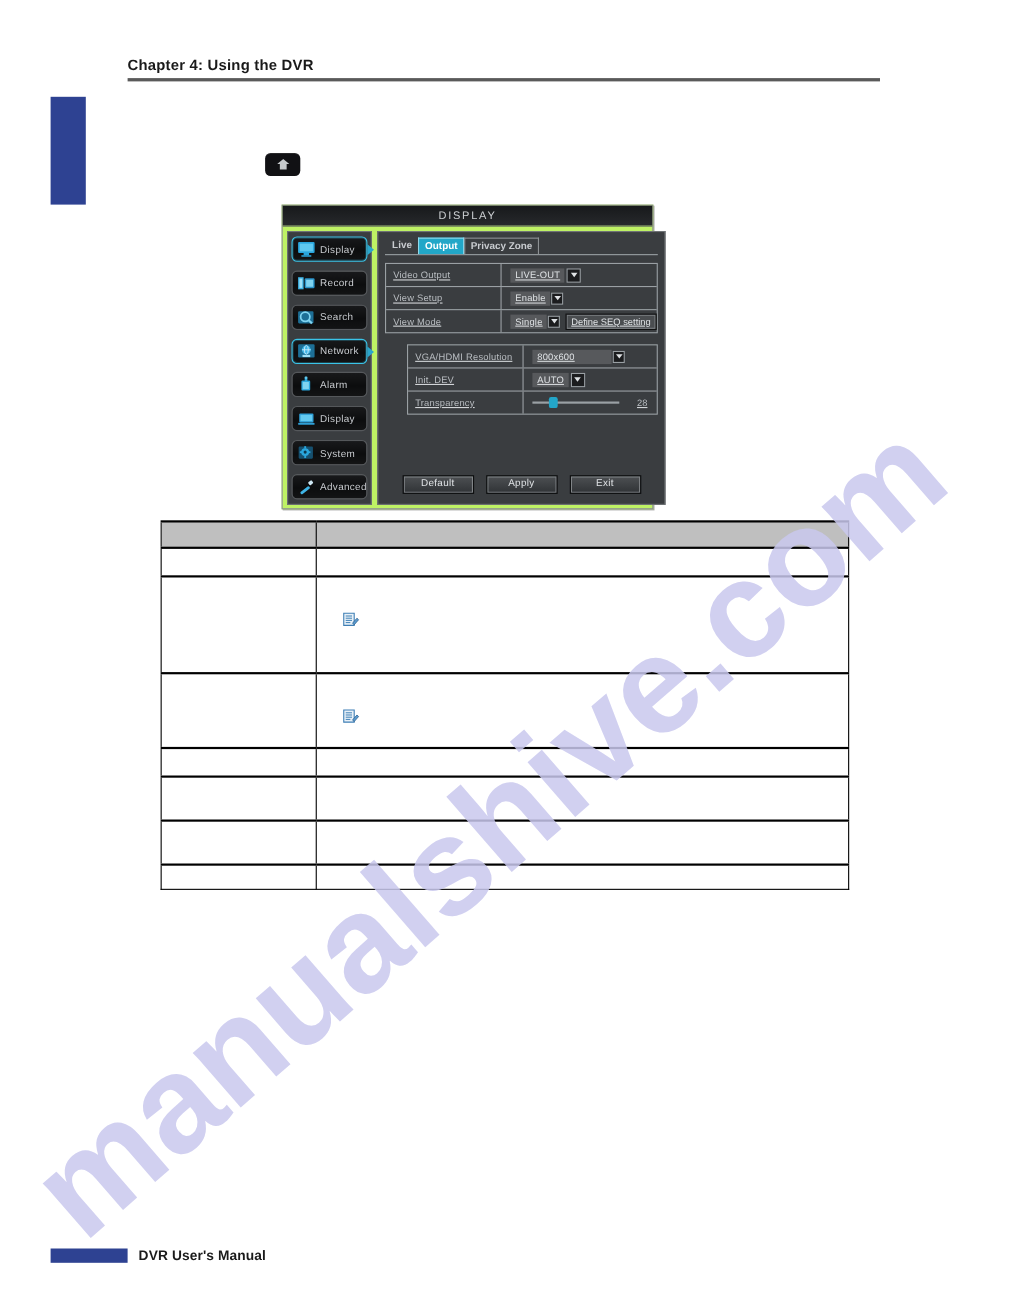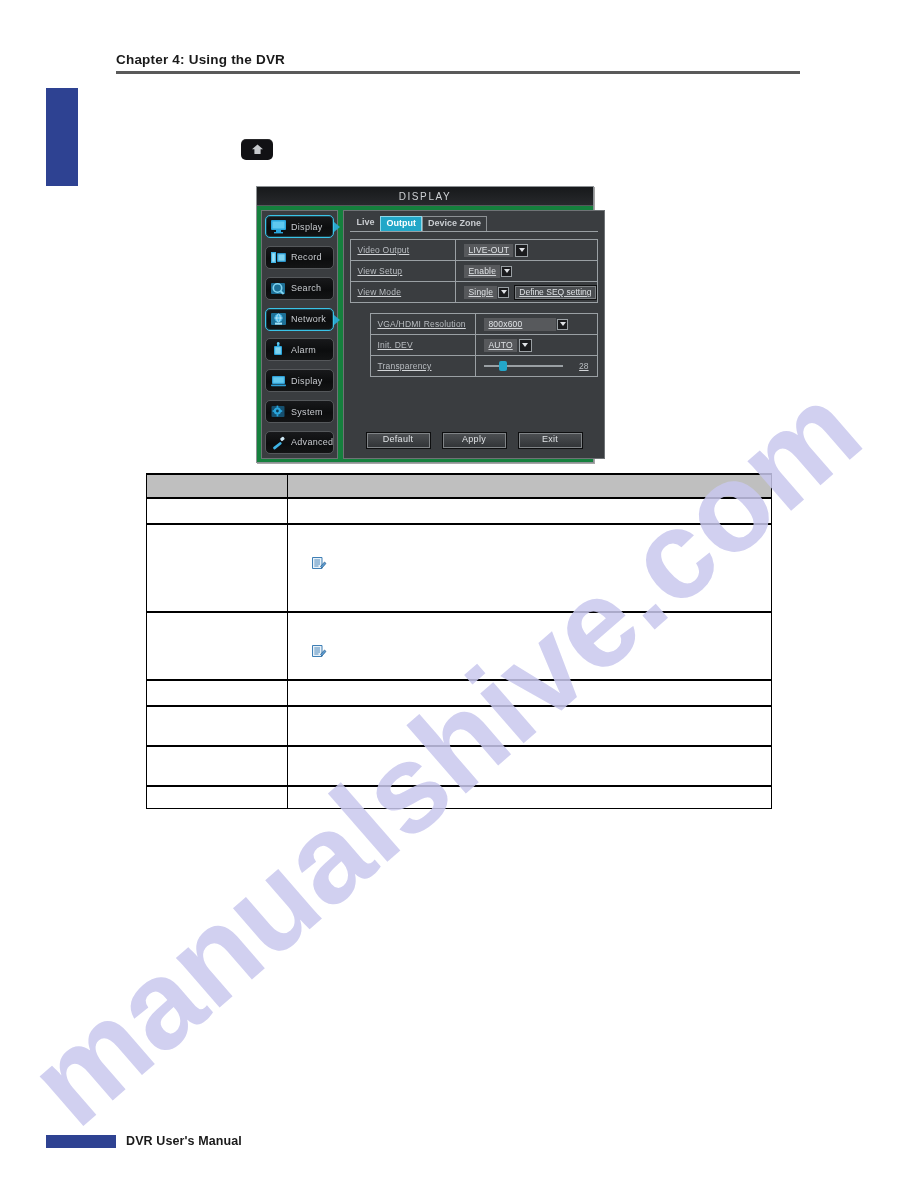--- a/index.html
+++ b/index.html
@@ -98,21 +98,21 @@
     color: #1a1a1a;
     letter-spacing: .1px;
     white-space: nowrap;
   }
 
   
   .dvr {
     position: absolute;
     left: 256px; top: 186px;
     width: 338px; height: 277px;
-    background: #15803d;
+    background: #bef264;
     border: 1px solid #8d9194;
     box-sizing: border-box;
     z-index: 4;
     font-family: "Liberation Sans", sans-serif;
     color: #d2d5d8;
     box-shadow: 1px 1px 0 rgba(0,0,0,.35);
   }
   .dvr-titlebar {
     height: 18px;
     background: linear-gradient(#17191b, #27292c);
@@ -522,21 +522,21 @@
         <span class="nav-label">Advanced</span>
       </div>
 
     </div>
 
     <div class="dvr-content">
 
       <div class="tabstrip">
         <div class="tab">Live</div>
         <div class="tab selected">Output</div>
-        <div class="tab framed">Device Zone</div>
+        <div class="tab framed">Privacy Zone</div>
       </div>
 
       <div class="fieldset">
 
         <div class="frow">
           <div class="flabel">Video Output</div>
           <div class="fctrl">
             <div class="combo">
               <span class="combo-val">LIVE-OUT</span>
               <span class="combo-arrow">

